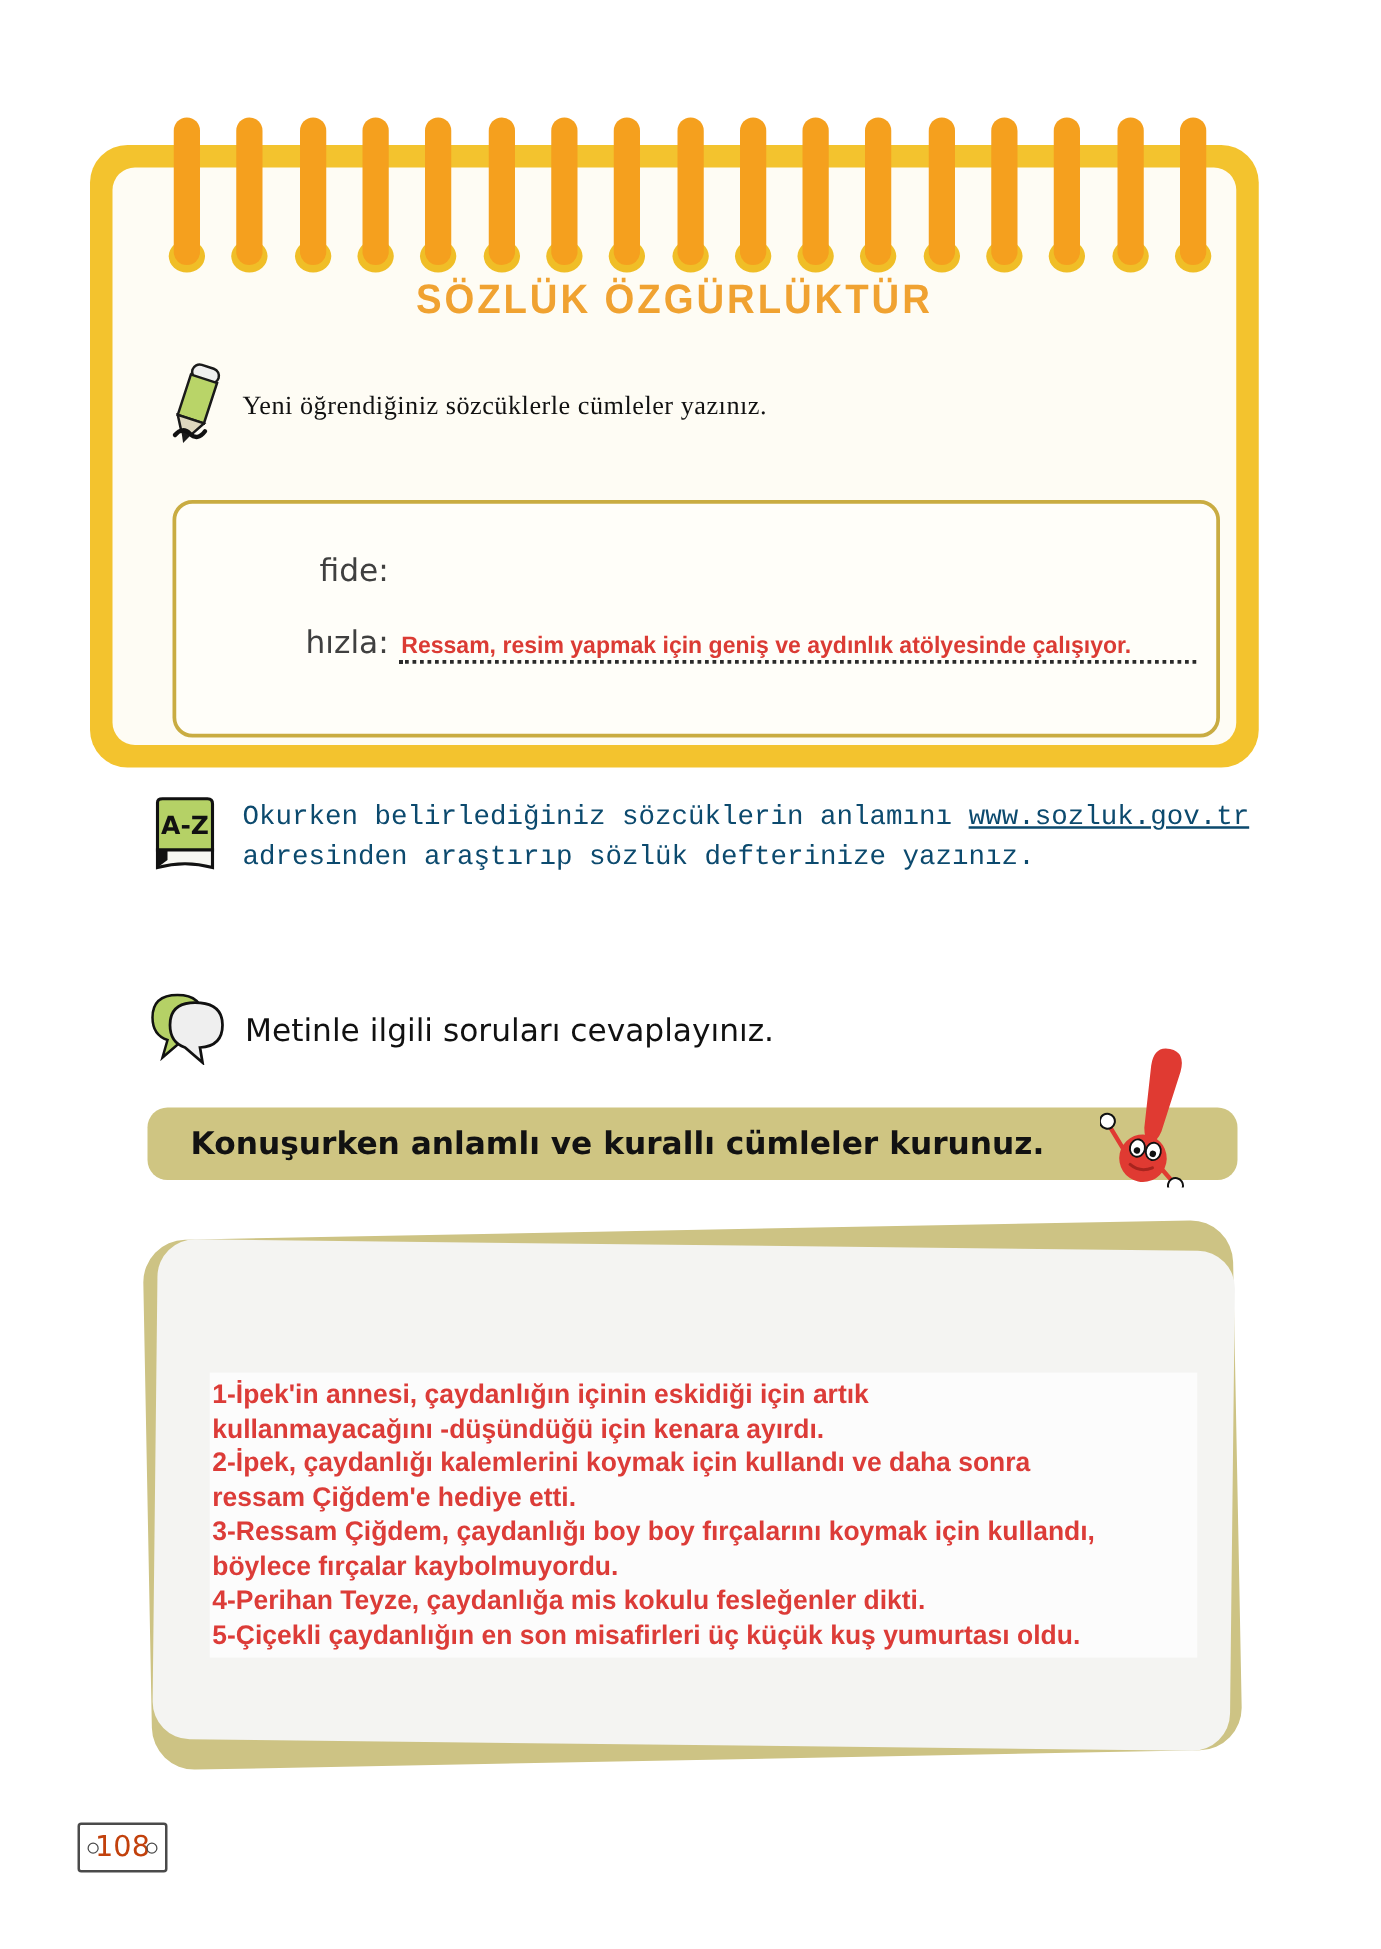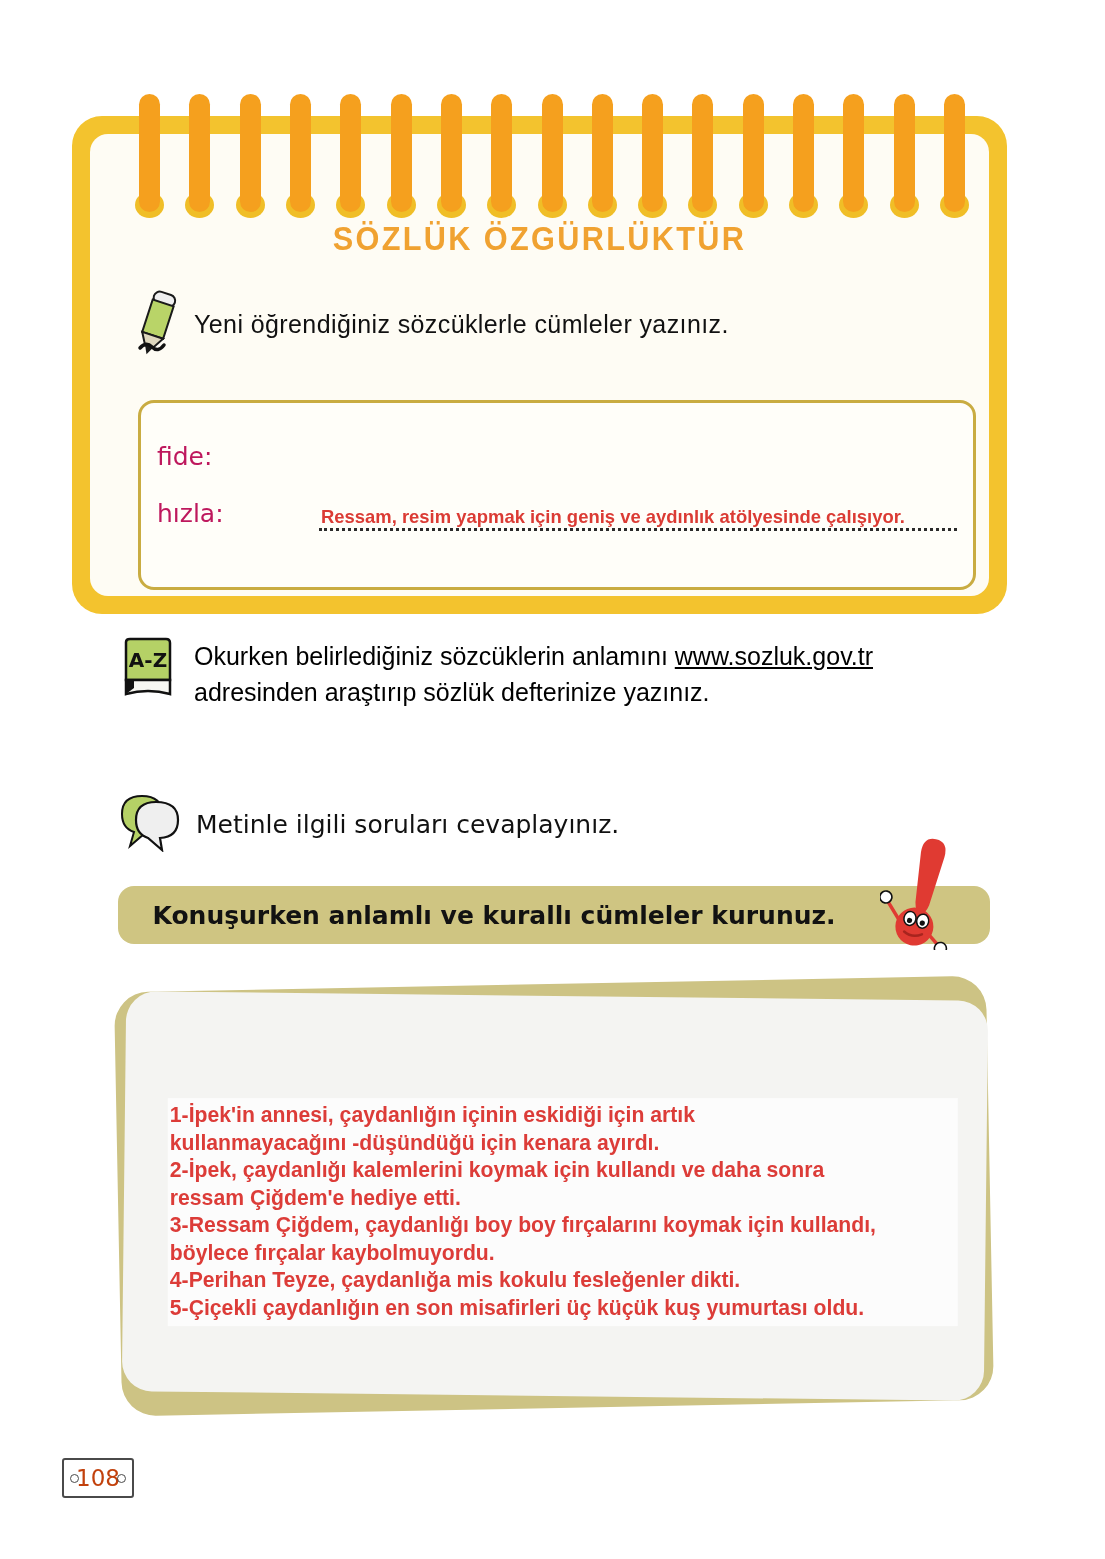--- a/index.html
+++ b/index.html
@@ -87,23 +87,23 @@
   
   .prompt-row {
     position: absolute;
     left: 44px;
     top: 152px;
     display: flex;
     align-items: center;
     gap: 14px;
   }
   .prompt-text {
-    font-size: 25px;
+    font-size: 21px;
     color: #111;
-    font-family: Liberation Sans, sans-serif;
+    font-family: Liberation Serif, serif;
     letter-spacing: 0.4px;
   }
 
   
   .words-box {
     position: absolute;
     left: 48px;
     top: 266px;
     width: 838px;
     height: 190px;
@@ -112,23 +112,23 @@
     background: #FFFEF9;
     padding: 14px 16px 10px 16px;
   }
   .word-row {
     display: flex;
     align-items: flex-end;
     height: 57px;
   }
   .word-label {
     font-size: 25px;
-    color: #be185d;
+    color: #404040;
     font-family: "DejaVu Sans", sans-serif;
-    text-align: left;
+    text-align: right;
     width: 162px;
     padding-right: 8px;
     padding-bottom: 3px;
     flex: none;
   }
   .word-line {
     flex: 1;
     position: relative;
     border-bottom: 3px dotted #2b2b2b;
     height: 40px;
@@ -152,24 +152,24 @@
   .az-section {
     position: absolute;
     left: 118px;
     top: 636px;
     display: flex;
     gap: 18px;
     align-items: flex-start;
     width: 900px;
   }
   .az-text {
-    font-size: 25px;
+    font-size: 22px;
     line-height: 1.45;
-    color: #000000;
-    font-family: Liberation Sans, sans-serif;
+    color: #0c4a6e;
+    font-family: Liberation Mono, monospace;
     padding-top: 2px;
   }
   .az-link { text-decoration: underline; }
 
   
   .speech-section {
     position: absolute;
     left: 118px;
     top: 792px;
     display: flex;

